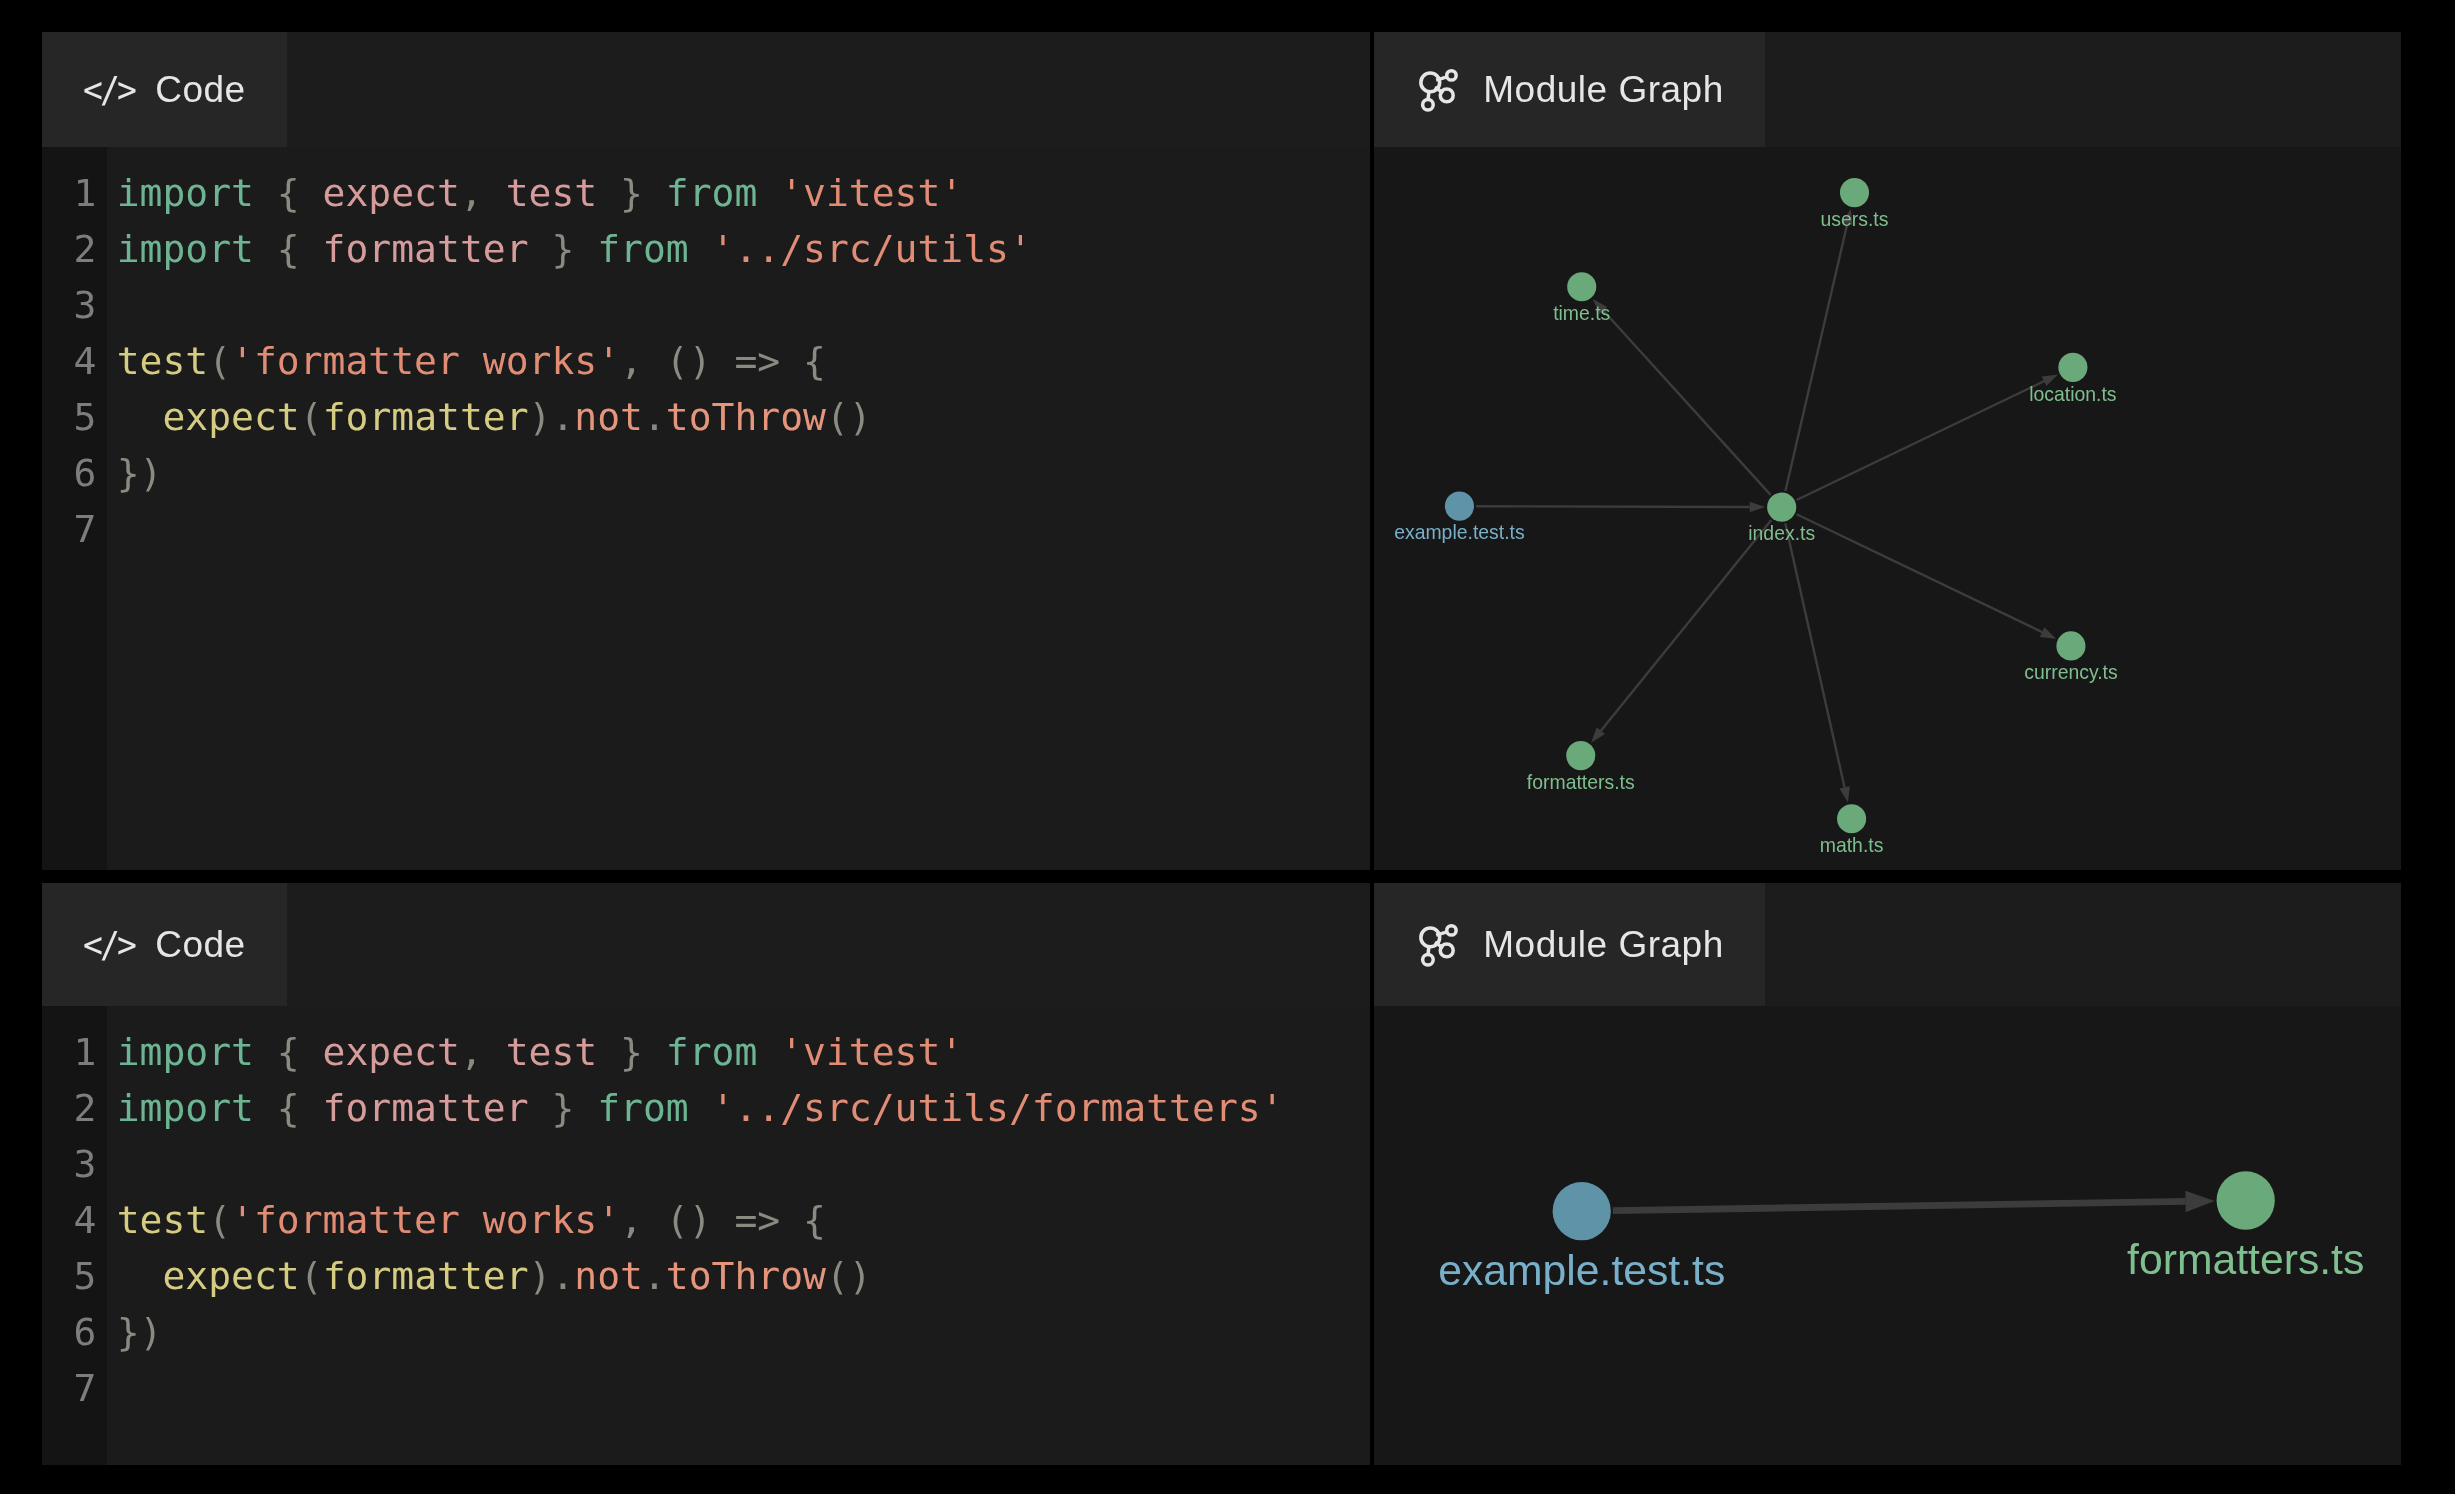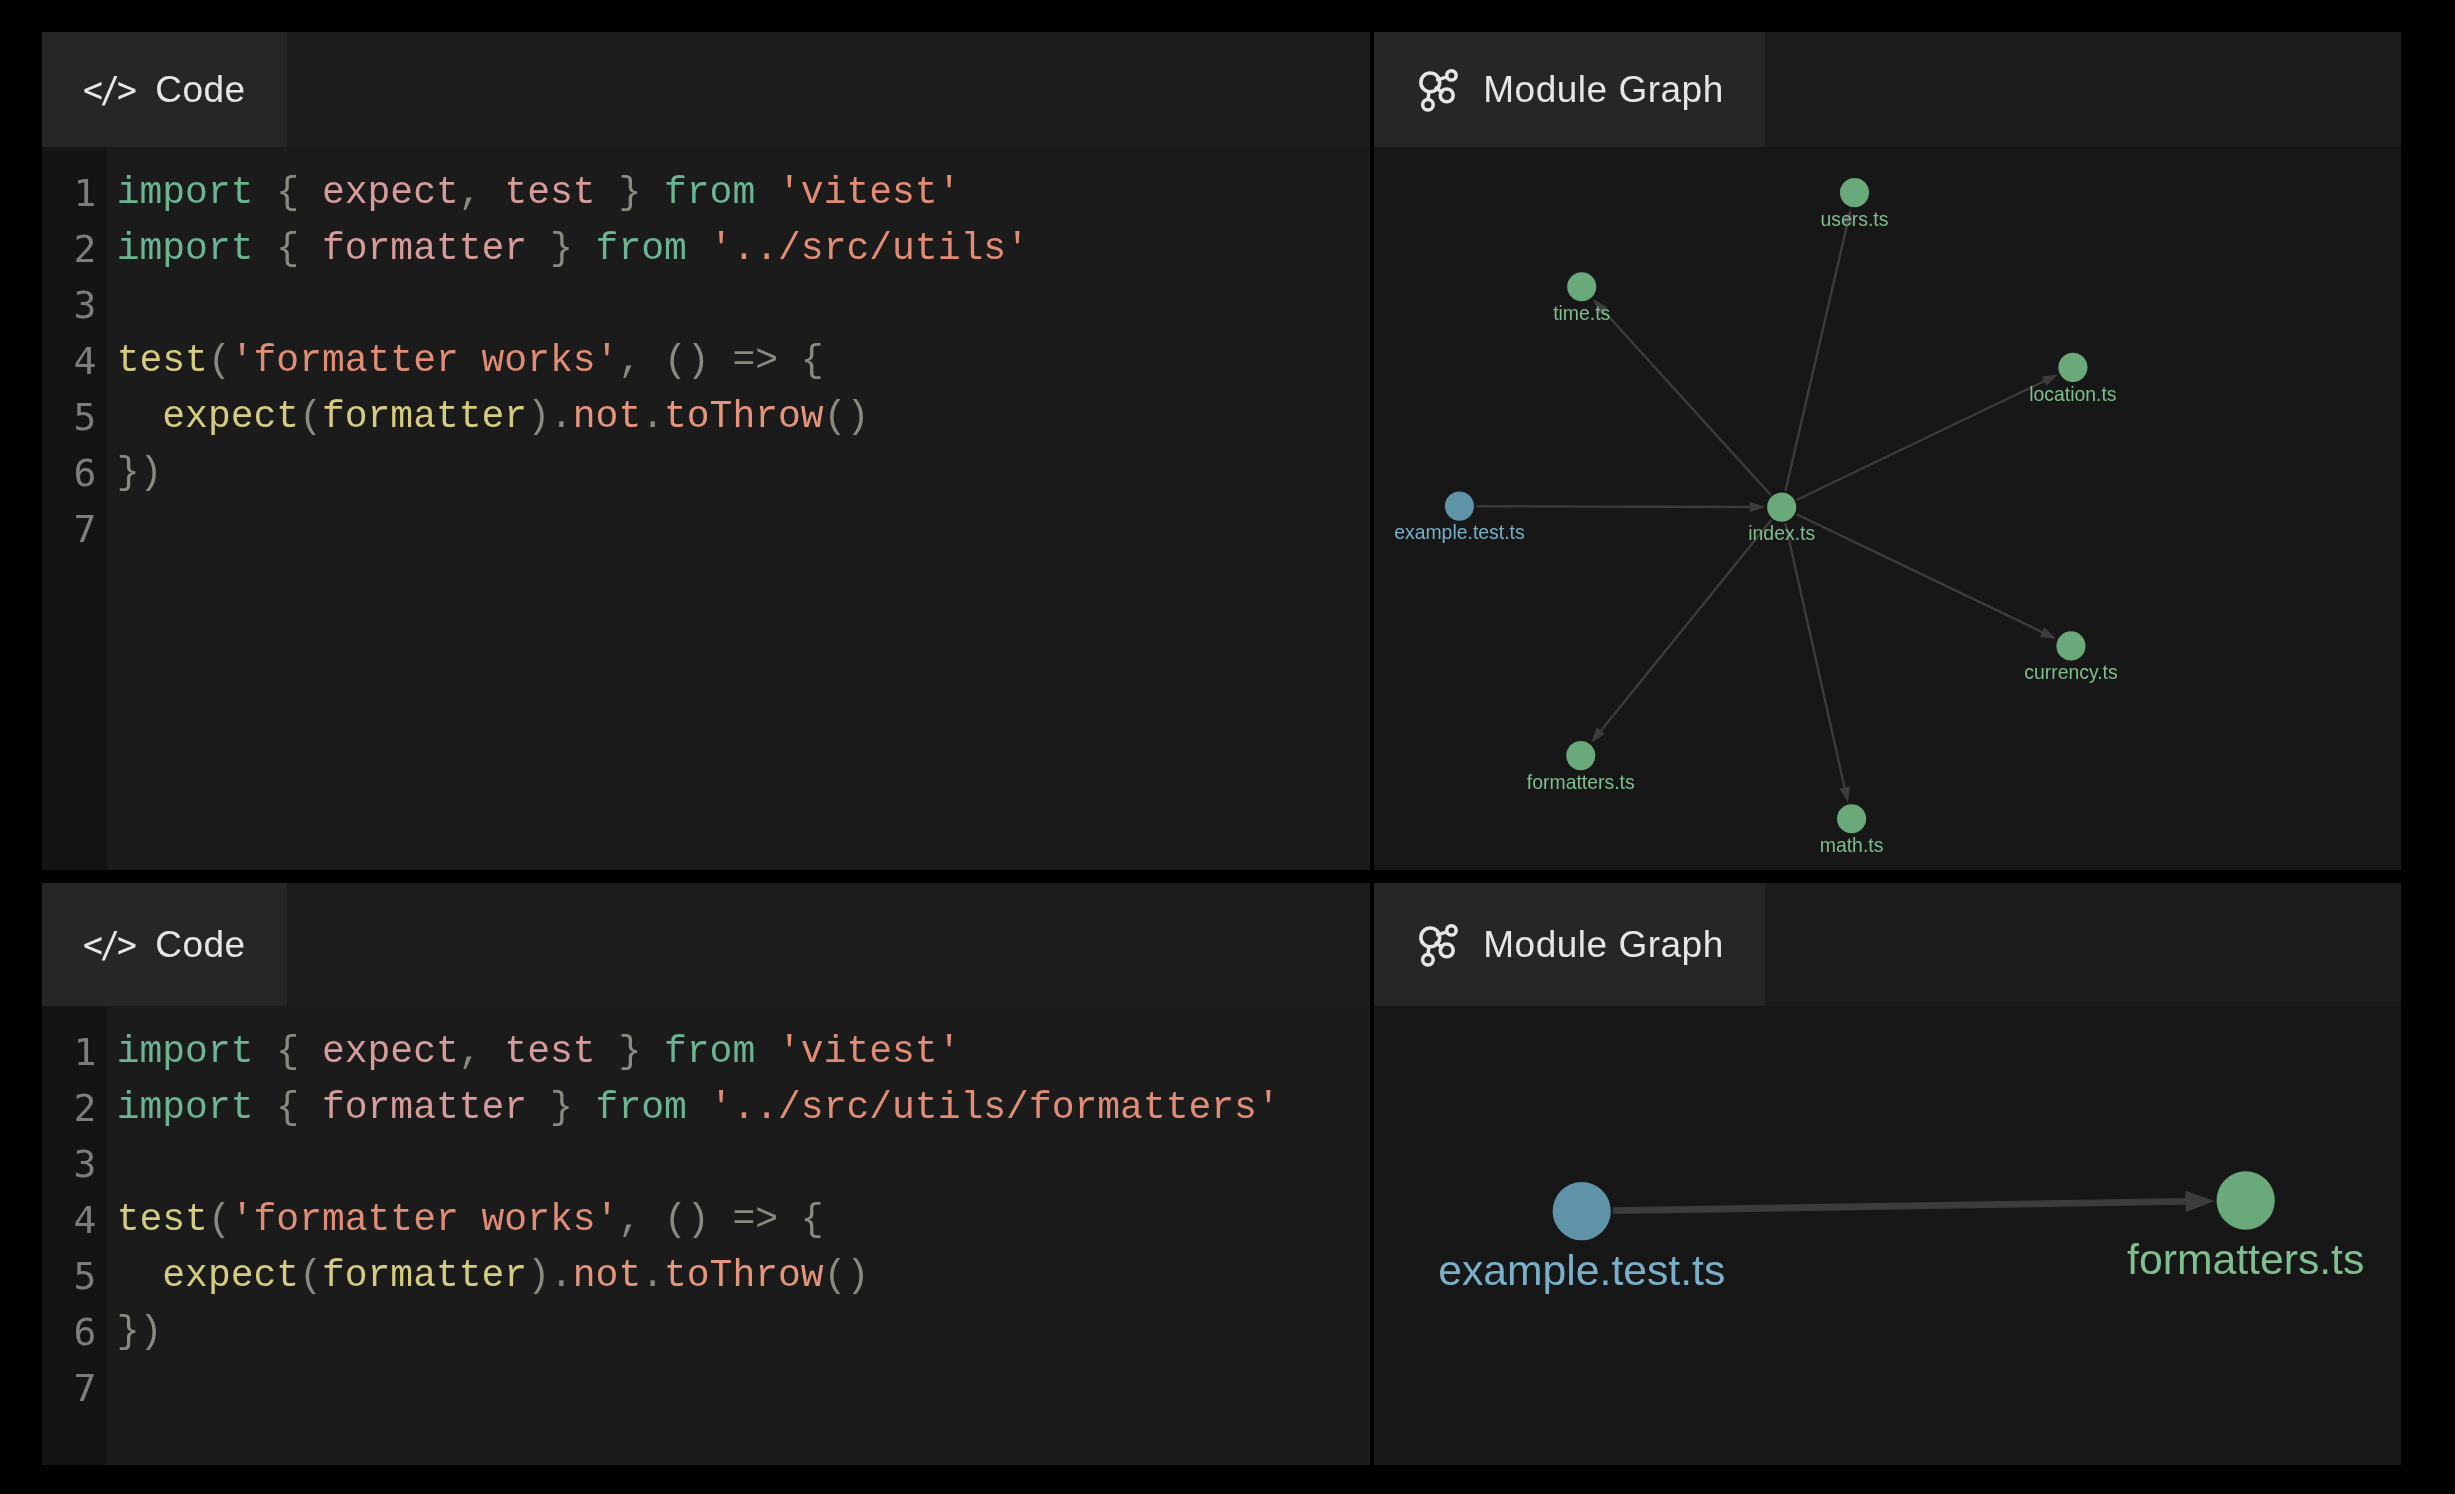--- a/index.html
+++ b/index.html
@@ -28,21 +28,21 @@
     flex:1 1 auto; position:relative; overflow:hidden;
     background:linear-gradient(90deg, var(--gutter-bg) 0 65px, var(--code-bg) 65px 100%);
     padding-top:17.5px;
     font-family:"DejaVu Sans Mono", monospace; font-size:38px; line-height:56px;
   }
   .code-line { display:flex; white-space:pre; }
   .line-num {
     flex:0 0 65px; width:65px; text-align:right; padding-right:10.7px;
     box-sizing:border-box; color:var(--gutter-fg);
   }
-  .line-code { padding-left:9.7px;font-family:Liberation Mono, monospace; }
+  .line-code { padding-left:9.7px; }
   .graph-area { flex:1 1 auto; background:var(--graph-bg); position:relative;text-decoration:underline; }
   .graph-area svg { display:block; width:100%; height:100%; }
   .graph-label { font-family:"Liberation Sans", sans-serif; }
 </style>
 </head>
 <body>
 
 <div class="page">
 
   <section class="panel" style="left:42px; top:32px; width:1328px; height:838px;">

